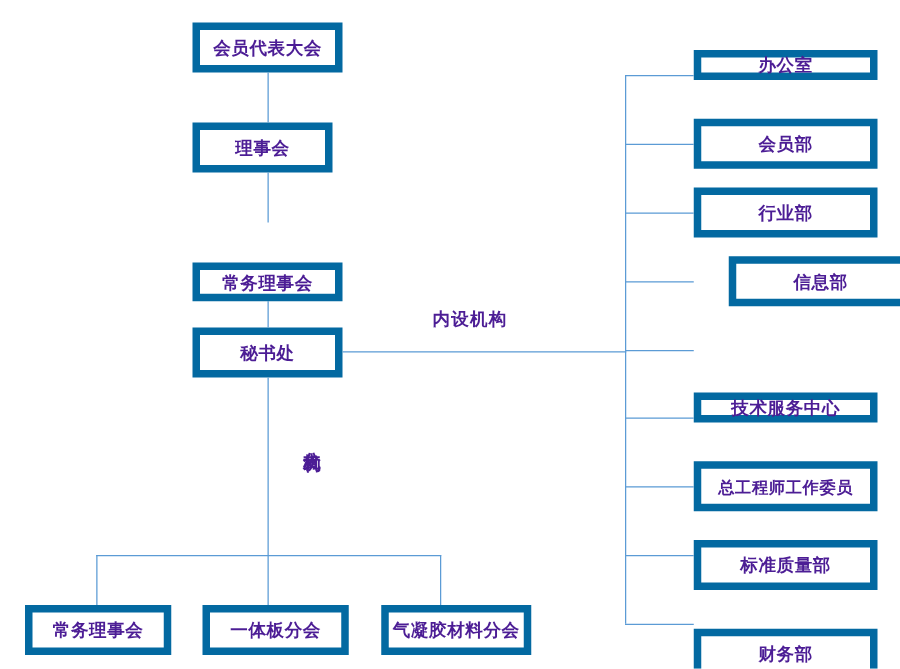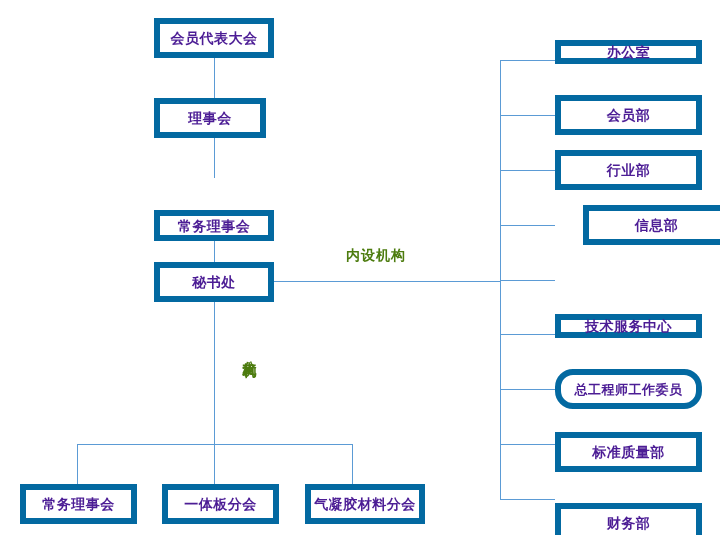--- a/index.html
+++ b/index.html
@@ -41,21 +41,21 @@
   .link {
     position: absolute;
     background: #5b9bd5;
   }
   .link.v { width: 1px; }
   .link.h { height: 1px; }
 
   
   .label {
     position: absolute;
-    color: #4d7c0f;
+    color: #4c1d95;
     font-weight: bold;
     font-size: 14px;
     white-space: nowrap;
     letter-spacing: 1px;
   }
   .label.vertical {
     writing-mode: vertical-rl;
     text-orientation: upright;
     letter-spacing: 1px;
     line-height: 1;
@@ -98,21 +98,21 @@
   <div class="node" style="left:154px; top:262px; width:120px; height:40px;">秘书处</div>
 
   <div class="label" style="left:346px; top:247px;">内设机构</div>
   <div class="label vertical" style="left:243px; top:350px;">分支机构</div>
 
   <div class="node" style="left:555px; top:40px;  width:147px; height:24px;">办公室</div>
   <div class="node" style="left:555px; top:95px;  width:147px; height:40px;">会员部</div>
   <div class="node" style="left:555px; top:150px; width:147px; height:40px;">行业部</div>
   <div class="node" style="left:555px; top:205px; width:147px; height:40px;margin-left:28px;">信息部</div>
   <div class="node" style="left:555px; top:314px; width:147px; height:24px;">技术服务中心</div>
-  <div class="node small" style="left:555px; top:369px; width:147px; height:40px;border-radius:18px;">总工程师工作委员</div>
+  <div class="node small" style="left:555px; top:369px; width:147px; height:40px;">总工程师工作委员</div>
   <div class="node" style="left:555px; top:432px; width:147px; height:40px;">标准质量部</div>
   <div class="node" style="left:555px; top:479px; width:147px; height:40px;margin-top:24px;">财务部</div>
 
   <div class="node" style="left:20px;  top:484px; width:117px; height:40px;">常务理事会</div>
   <div class="node" style="left:162px; top:484px; width:117px; height:40px;">一体板分会</div>
   <div class="node" style="left:305px; top:484px; width:120px; height:40px;">气凝胶材料分会</div>
 
 </div>
 
 </body></html>

